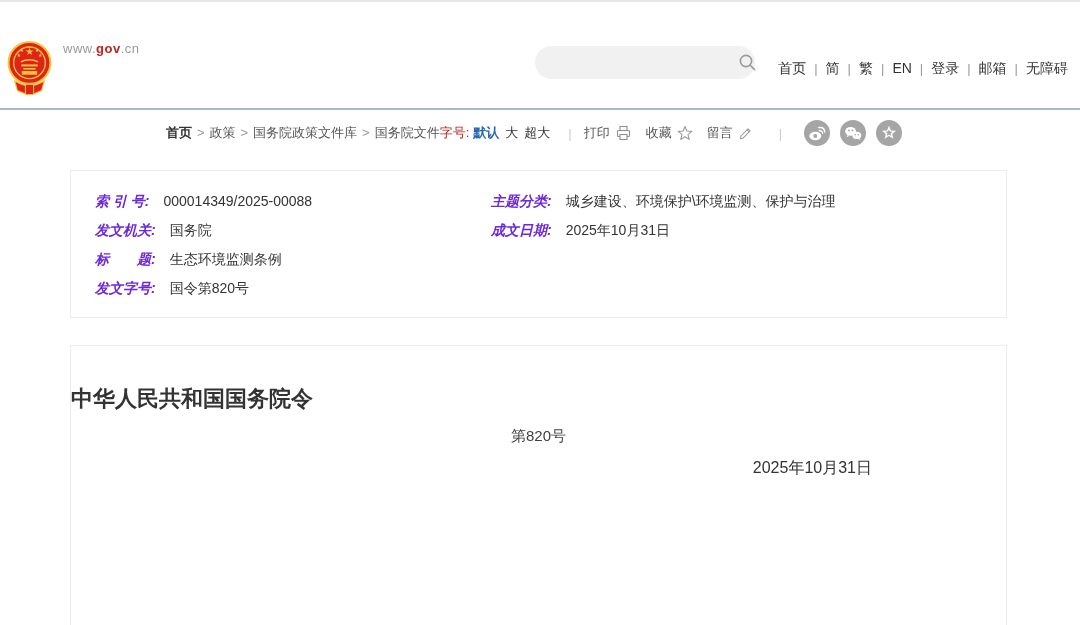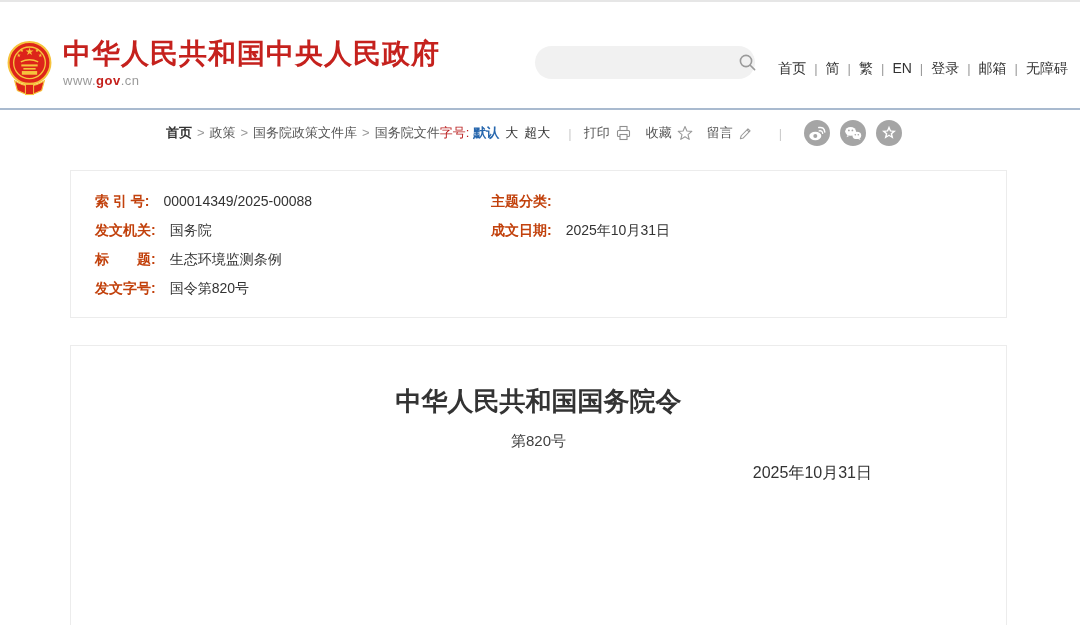--- a/index.html
+++ b/index.html
@@ -38,27 +38,27 @@
   .tools .t-sep { color:#ccc; margin:0 12px; }
   .tools .t-item { display:flex; align-items:center; margin-right:14px; cursor:pointer; color:#555; }
   .tools .t-item svg { margin-left:5px; }
   .circle-icons { display:flex; align-items:center; }
   .circle-icons svg { margin-left:10px; cursor:pointer; }
 
   
   .meta-box { margin:14px 73px 0 70px; border:1px solid #ececec;
     padding:16px 0 14px 24px; display:grid; grid-template-columns:396px 1fr; }
   .meta-row { display:flex; min-height:29px; line-height:29px; font-size:14px; }
-  .meta-label { font-weight:bold; color:#c2410c; white-space:pre; }
+  .meta-label { font-weight:bold; color:#6d28d9; white-space:pre;font-style:italic; }
   .meta-value { color:#333; margin-left:14px; white-space:pre; }
 
   
   .doc-box { margin:27px 73px 0 70px; border:1px solid #ececec; height:400px;
     padding-top:38px; background:#fff; }
-  .decree-title { text-align:center; font-size:26px; font-weight:bold; color:#333; }
+  .decree-title { text-align:left; font-size:22px; font-weight:bold; color:#333; }
   .decree-number { text-align:center; font-size:15px; color:#404040; margin-top:13px; }
   .doc-paragraph { margin-top:40px; padding:0 30px; text-indent:2em; font-size:16px;
     line-height:1.65; color:#333; }
   .signature-line { text-align:right; padding-right:170px; margin-top:16px; font-size:16px; color:#333; }
   .signature-date { text-align:right; padding-right:134px; margin-top:12px; font-size:16px; color:#333; }
 </style>
 </head>
 <body>
 
 <div class="page">
@@ -74,21 +74,20 @@
         <text x="12.5" y="18" font-size="5" fill="#f6c33d" text-anchor="middle">★</text>
         <text x="33.5" y="18" font-size="5" fill="#f6c33d" text-anchor="middle">★</text>
         <path d="M14.5 23 q8.5 -4 17 0" fill="none" stroke="#f6c33d" stroke-width="1.4"></path>
         <rect x="15" y="25.5" width="16" height="2" fill="#f6c33d"></rect>
         <rect x="17" y="29" width="12" height="1.6" fill="#f6c33d"></rect>
         <rect x="15.5" y="32" width="15" height="3.6" fill="#f6c33d"></rect>
         <path d="M8.5 41.5 q14.5 9.5 29 0 l-2.6 9.5 q-11.9 6.8 -23.8 0 z" fill="#dd241a" stroke="#f6c33d" stroke-width="1.1"></path>
         <rect x="19" y="45" width="8" height="10" fill="#dd241a" stroke="#f6c33d" stroke-width="1"></rect>
       </svg>
       <div class="logo-text">
-        <div class="site-title">中华人民共和国中央人民政府</div>
         <div class="site-url"><span>www.</span><span class="gov">gov</span><span>.cn</span></div>
       </div>
     </div>
 
     <div class="search-box">
       <input class="search-input" type="text" style="">
       <span class="search-btn">
         <svg width="19" height="19" viewBox="0 0 19 19">
           <circle cx="8" cy="8" r="5.6" fill="none" stroke="#9a9a9a" stroke-width="1.6"></circle>
           <line x1="12.2" y1="12.2" x2="16.6" y2="16.6" stroke="#9a9a9a" stroke-width="1.6" stroke-linecap="round"></line>
@@ -177,20 +176,21 @@
         <span class="meta-value">生态环境监测条例</span>
       </div>
       <div class="meta-row">
         <span class="meta-label">发文字号:</span>
         <span class="meta-value">国令第820号</span>
       </div>
     </div>
     <div class="meta-col">
       <div class="meta-row">
         <span class="meta-label">主题分类:</span>
+        <span class="meta-value">城乡建设、环境保护\环境监测、保护与治理</span>
       </div>
       <div class="meta-row">
         <span class="meta-label">成文日期:</span>
         <span class="meta-value">2025年10月31日</span>
       </div>
       <div class="meta-row">
         <span class="meta-label"></span>
         <span class="meta-value"></span>
       </div>
     </div>

